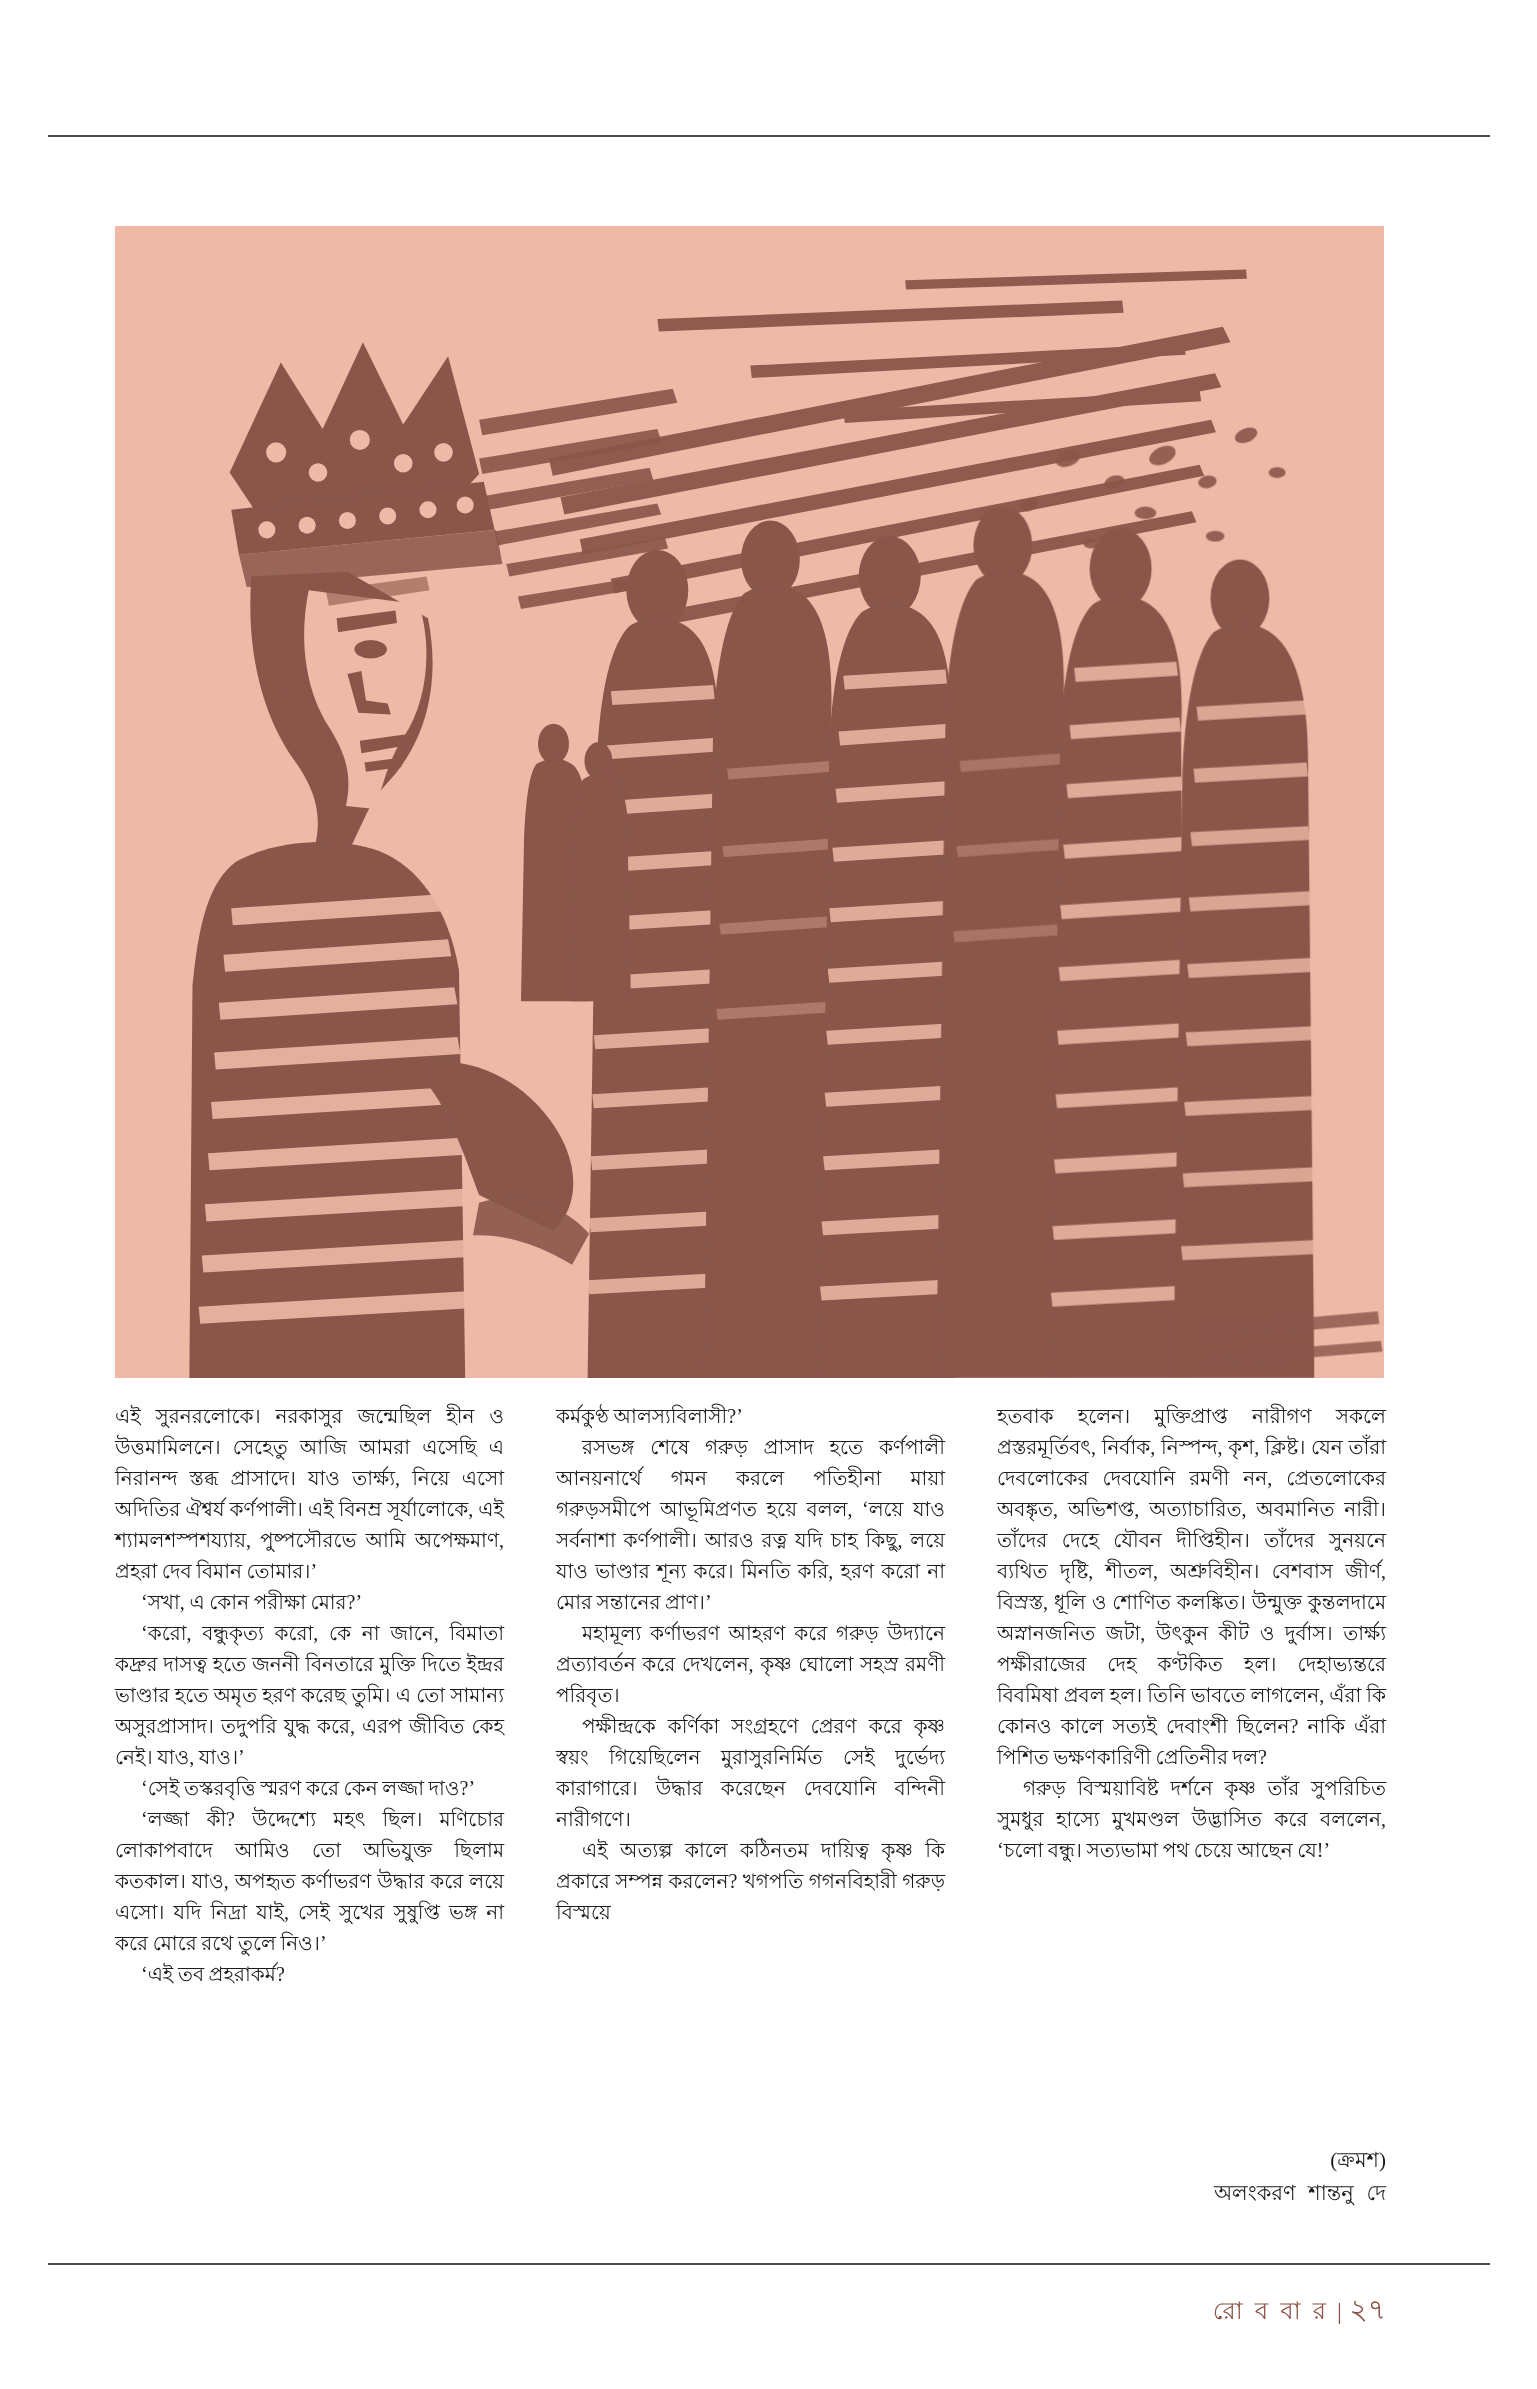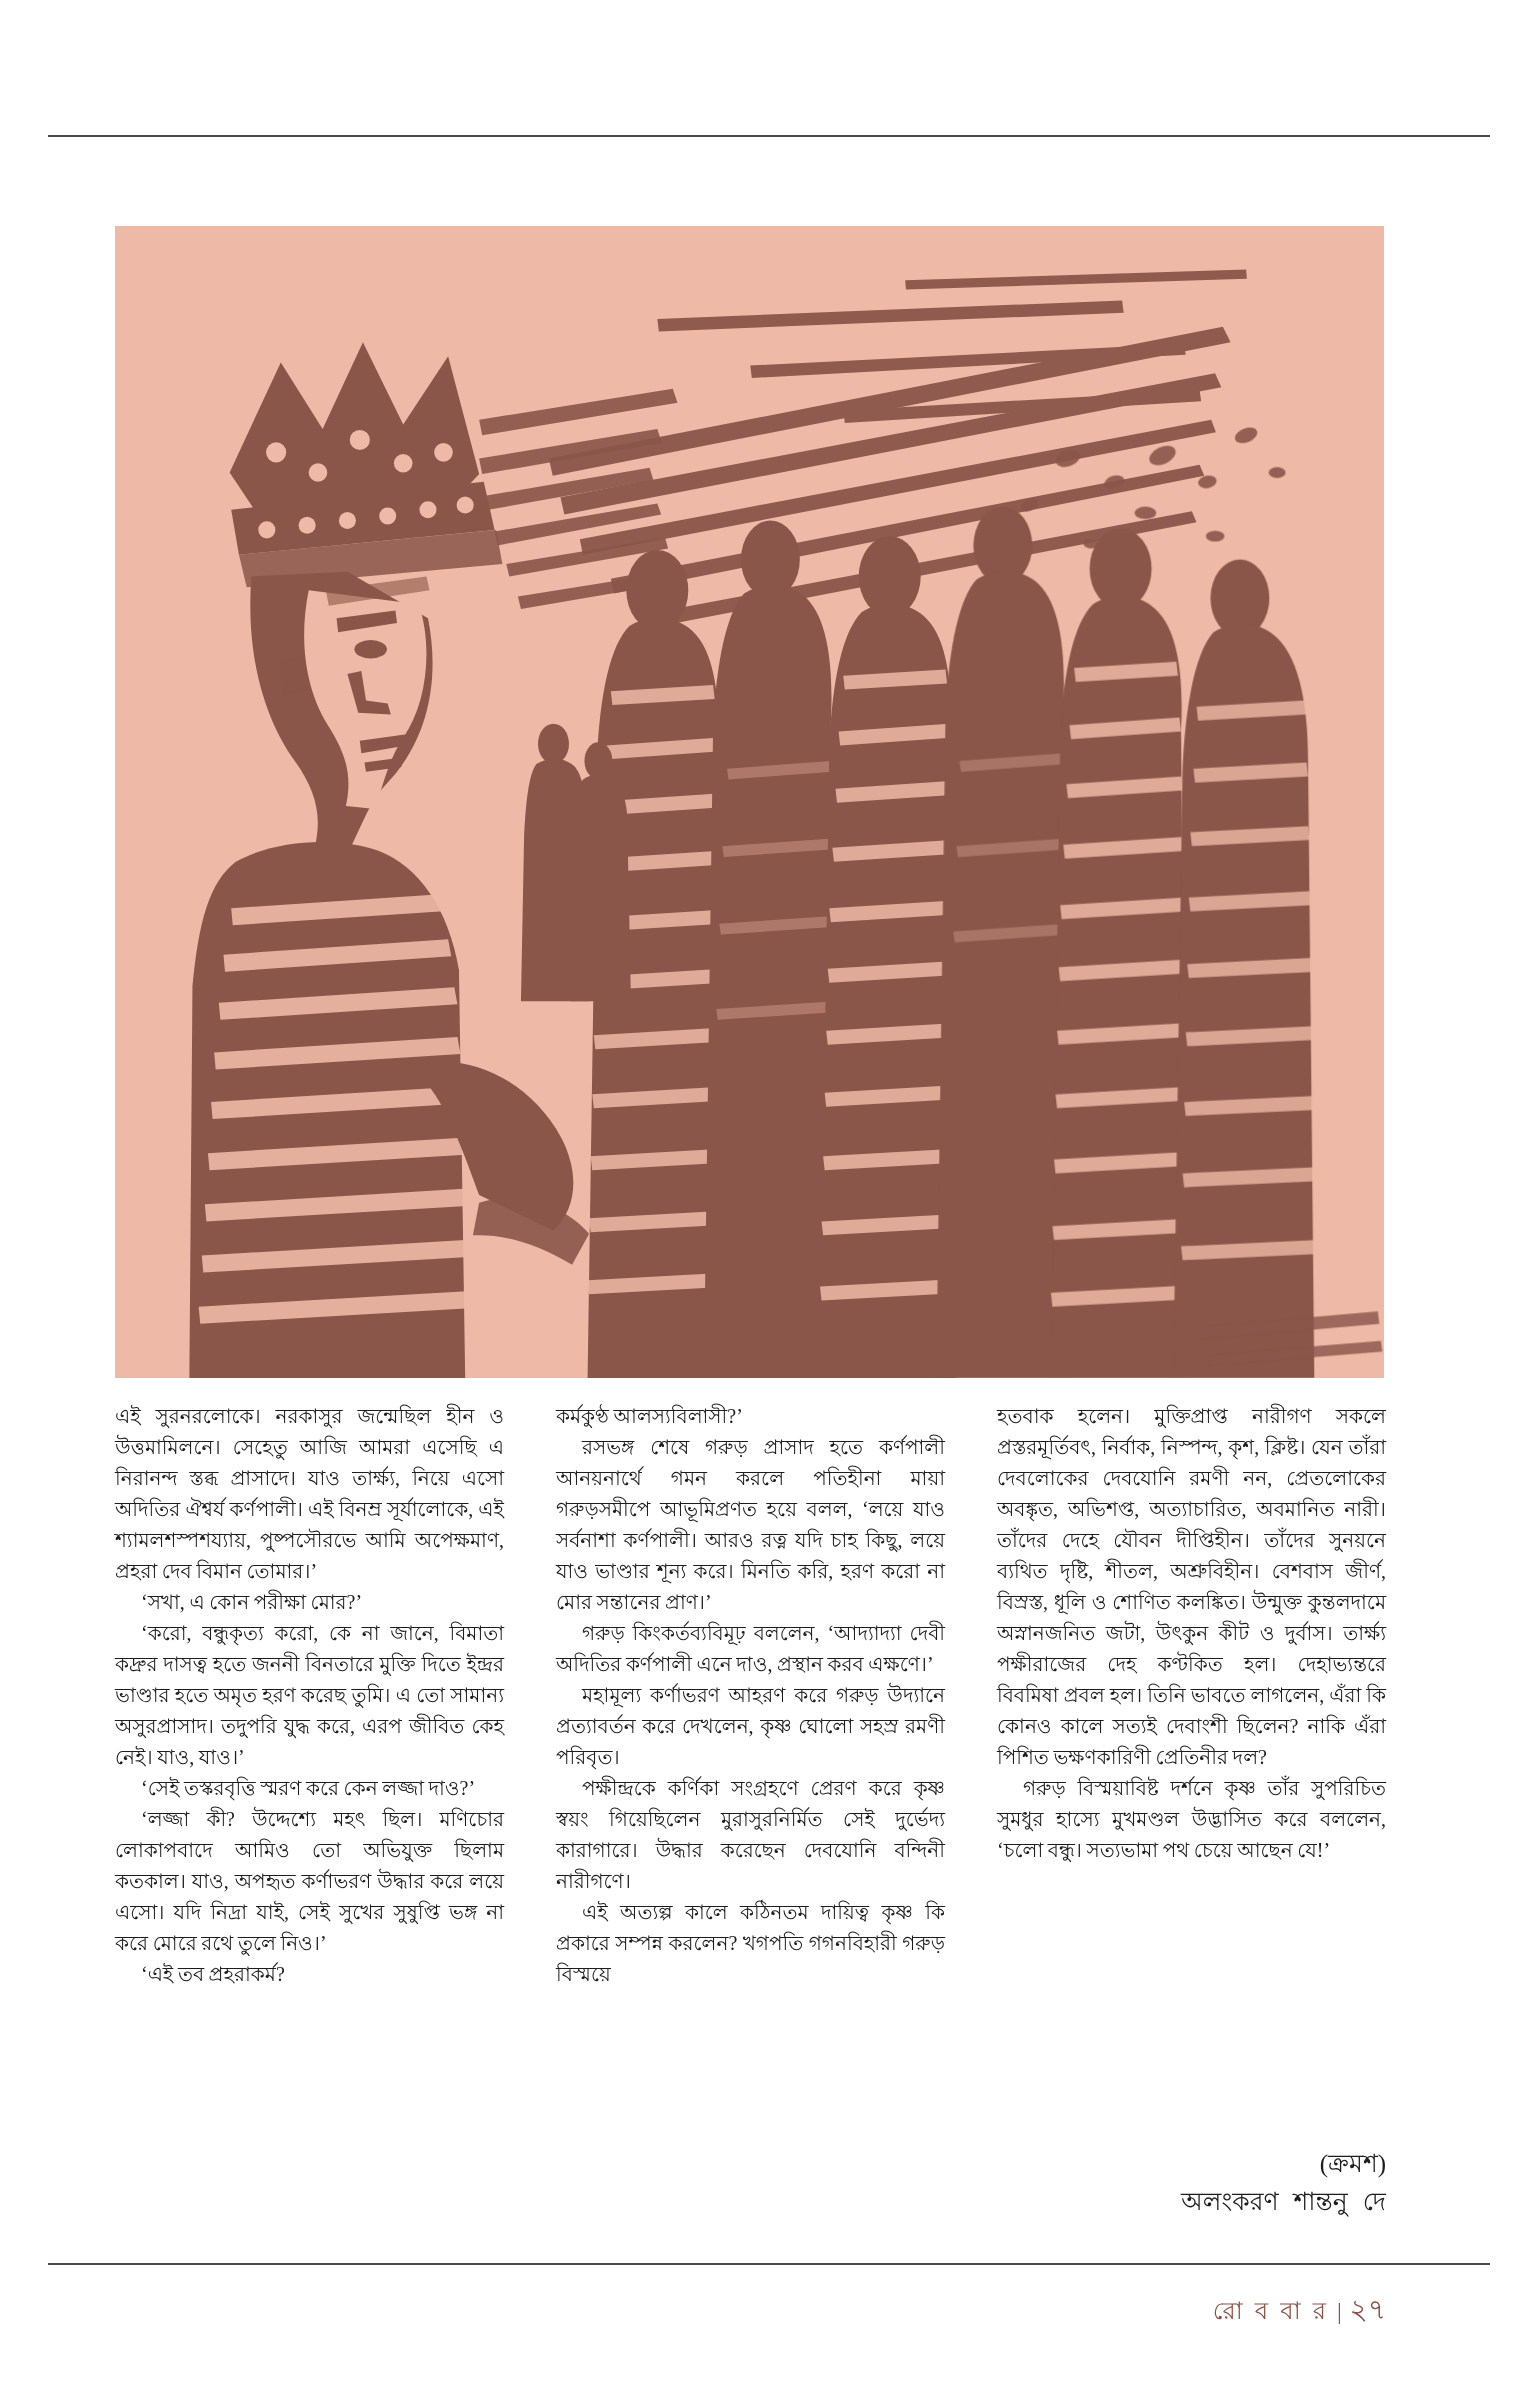--- a/index.html
+++ b/index.html
@@ -79,21 +79,21 @@
     text-indent: 26px;
   }
 
   
   .credit {
     position: absolute;
     right: 152px;
     top: 2144px;
     width: 403px;
     text-align: right;
-    font-size: 25px;
+    font-size: 21px;
     line-height: 1.6;
     color: #1c1c1c;
   }
   .credit .serial {
     display: block;
   }
   .credit .art {
     display: block;
     font-family: Liberation Mono, monospace;
   }
@@ -337,21 +337,20 @@
       <p>এই সুরনরলোকে। নরকাসুর জন্মেছিল হীন ও উত্তমামিলনে। সেহেতু আজি আমরা এসেছি এ নিরানন্দ স্তব্ধ প্রাসাদে। যাও তার্ক্ষ্য, নিয়ে এসো অদিতির ঐশ্বর্য কর্ণপালী। এই বিনম্র সূর্যালোকে, এই শ্যামলশস্পশয্যায়, পুষ্পসৌরভে আমি অপেক্ষমাণ, প্রহরা দেব বিমান তোমার।’</p>
       <p class="indent">‘সখা, এ কোন পরীক্ষা মোর?’</p>
       <p class="indent">‘করো, বন্ধুকৃত্য করো, কে না জানে, বিমাতা কদ্রুর দাসত্ব হতে জননী বিনতারে মুক্তি দিতে ইন্দ্রর ভাণ্ডার হতে অমৃত হরণ করেছ তুমি। এ তো সামান্য অসুরপ্রাসাদ। তদুপরি যুদ্ধ করে, এরপ জীবিত কেহ নেই। যাও, যাও।’</p>
       <p class="indent">‘সেই তস্করবৃত্তি স্মরণ করে কেন লজ্জা দাও?’</p>
       <p class="indent">‘লজ্জা কী? উদ্দেশ্যে মহৎ ছিল। মণিচোর লোকাপবাদে আমিও তো অভিযুক্ত ছিলাম কতকাল। যাও, অপহৃত কর্ণাভরণ উদ্ধার করে লয়ে এসো। যদি নিদ্রা যাই, সেই সুখের সুষুপ্তি ভঙ্গ না করে মোরে রথে তুলে নিও।’</p>
       <p class="indent">‘এই তব প্রহরাকর্ম?</p>
     </div>
     <div class="col">
       <p>কর্মকুণ্ঠ আলস্যবিলাসী?’</p>
       <p class="indent">রসভঙ্গ শেষে গরুড় প্রাসাদ হতে কর্ণপালী আনয়নার্থে গমন করলে পতিহীনা মায়া গরুড়সমীপে আভূমিপ্রণত হয়ে বলল, ‘লয়ে যাও সর্বনাশা কর্ণপালী। আরও রত্ন যদি চাহ কিছু, লয়ে যাও ভাণ্ডার শূন্য করে। মিনতি করি, হরণ করো না মোর সন্তানের প্রাণ।’</p>
-      <p class="indent">গরুড় কিংকর্তব্যবিমূঢ় বললেন, ‘আদ্যাদ্যা দেবী অদিতির কর্ণপালী এনে দাও, প্রস্থান করব এক্ষণে।’</p>
       <p class="indent">মহামূল্য কর্ণাভরণ আহরণ করে গরুড় উদ্যানে প্রত্যাবর্তন করে দেখলেন, কৃষ্ণ ঘোলো সহস্র রমণী পরিবৃত।</p>
       <p class="indent">পক্ষীন্দ্রকে কর্ণিকা সংগ্রহণে প্রেরণ করে কৃষ্ণ স্বয়ং গিয়েছিলেন মুরাসুরনির্মিত সেই দুর্ভেদ্য কারাগারে। উদ্ধার করেছেন দেবযোনি বন্দিনী নারীগণে।</p>
       <p class="indent">এই অত্যল্প কালে কঠিনতম দায়িত্ব কৃষ্ণ কি প্রকারে সম্পন্ন করলেন? খগপতি গগনবিহারী গরুড় বিস্ময়ে</p>
     </div>
     <div class="col">
       <p>হতবাক হলেন। মুক্তিপ্রাপ্ত নারীগণ সকলে প্রস্তরমূর্তিবৎ, নির্বাক, নিস্পন্দ, কৃশ, ক্লিষ্ট। যেন তাঁরা দেবলোকের দেবযোনি রমণী নন, প্রেতলোকের অবঙ্কৃত, অভিশপ্ত, অত্যাচারিত, অবমানিত নারী। তাঁদের দেহে যৌবন দীপ্তিহীন। তাঁদের সুনয়নে ব্যথিত দৃষ্টি, শীতল, অশ্রুবিহীন। বেশবাস জীর্ণ, বিস্রস্ত, ধূলি ও শোণিত কলঙ্কিত। উন্মুক্ত কুন্তলদামে অস্নানজনিত জটা, উৎকুন কীট ও দুর্বাস। তার্ক্ষ্য পক্ষীরাজের দেহ কণ্টকিত হল। দেহাভ্যন্তরে বিবমিষা প্রবল হল। তিনি ভাবতে লাগলেন, এঁরা কি কোনও কালে সত্যই দেবাংশী ছিলেন? নাকি এঁরা পিশিত ভক্ষণকারিণী প্রেতিনীর দল?</p>
       <p class="indent">গরুড় বিস্ময়াবিষ্ট দর্শনে কৃষ্ণ তাঁর সুপরিচিত সুমধুর হাস্যে মুখমণ্ডল উদ্ভাসিত করে বললেন, ‘চলো বন্ধু। সত্যভামা পথ চেয়ে আছেন যে!’</p>
     </div>
   </div>
 

